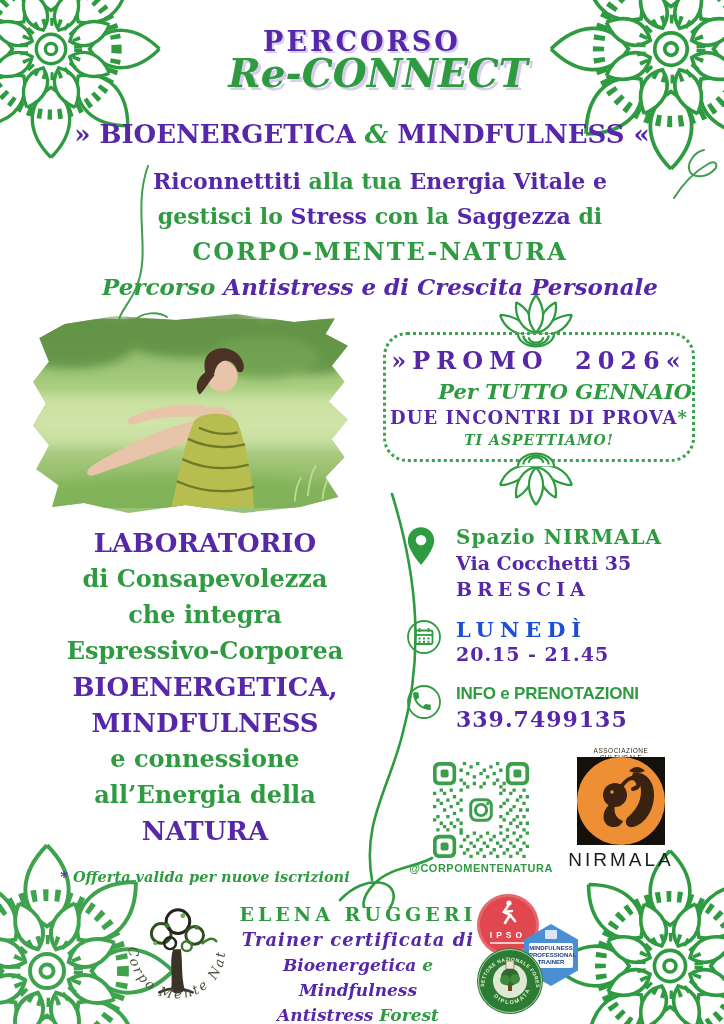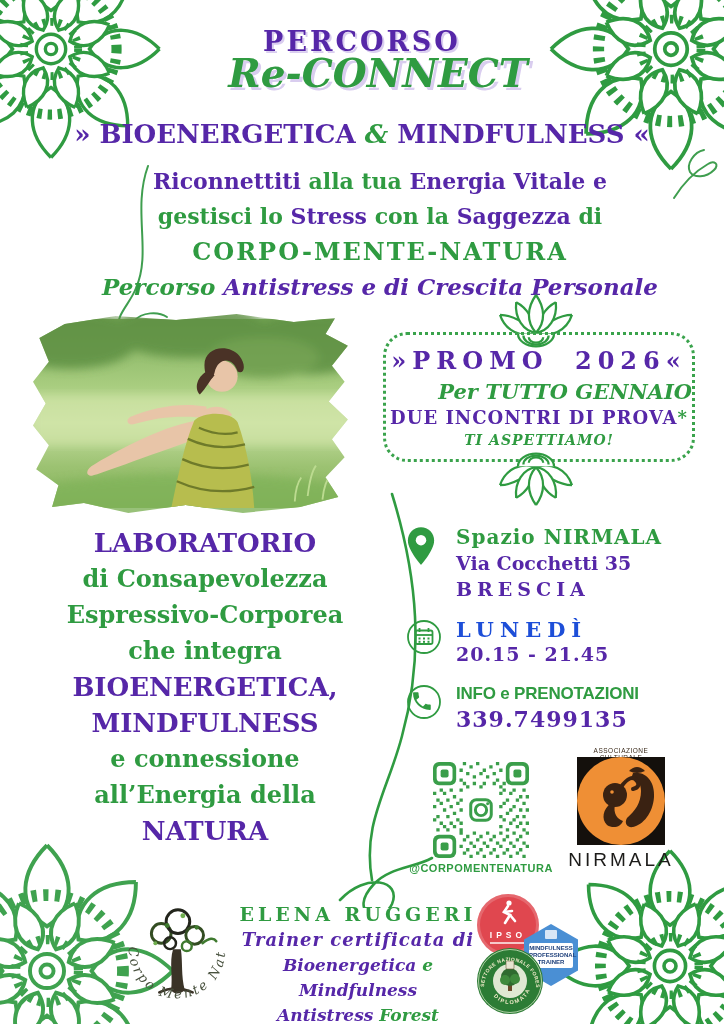--- a/index.html
+++ b/index.html
@@ -259,27 +259,31 @@
   <svg class="abs" style="left:330px;top:488px" width="112" height="420" viewBox="0 0 112 420">
     <g fill="none" stroke="#2f9b41" stroke-width="2.6" stroke-linecap="round">
       <path d="M62,6 C88,90 94,168 72,248 C58,302 32,336 42,392"></path>
       <path d="M10,412 c26,-28 62,-20 52,4 c-10,21 -46,10 -18,-20 c16,-17 40,-16 58,-26"></path>
     </g>
   </svg>
 
   <div class="abs lab">
     <div class="big c-p">LABORATORIO</div>
     <div class="med c-g">di Consapevolezza</div>
+    <div class="med c-g">che integra</div>
     <div class="med c-g">Espressivo-Corporea</div>
-    <div class="med c-g">che integra</div>
     <div class="big c-p">BIOENERGETICA,</div>
     <div class="big c-p">MINDFULNESS</div>
     <div class="med c-g">e connessione</div>
     <div class="med c-g">all’Energia della</div>
     <div class="big c-p">NATURA</div>
+    <div class="lab-note">
+      <span class="c-p">*</span>
+      <span class="c-g">Offerta valida per nuove iscrizioni</span>
+    </div>
   </div>
 
   <div class="abs contact">
     <div class="crow">
       <div class="cicon">
         <svg width="30" height="40" viewBox="0 0 24 32">
           <path fill="#2f9b41" d="M12,1 C6.2,1 1.5,5.7 1.5,11.5 C1.5,19.5 12,31 12,31 S22.5,19.5 22.5,11.5 C22.5,5.7 17.8,1 12,1 Z"></path>
           <circle cx="12" cy="11.3" r="4.2" fill="#fff"></circle>
         </svg>
       </div>

